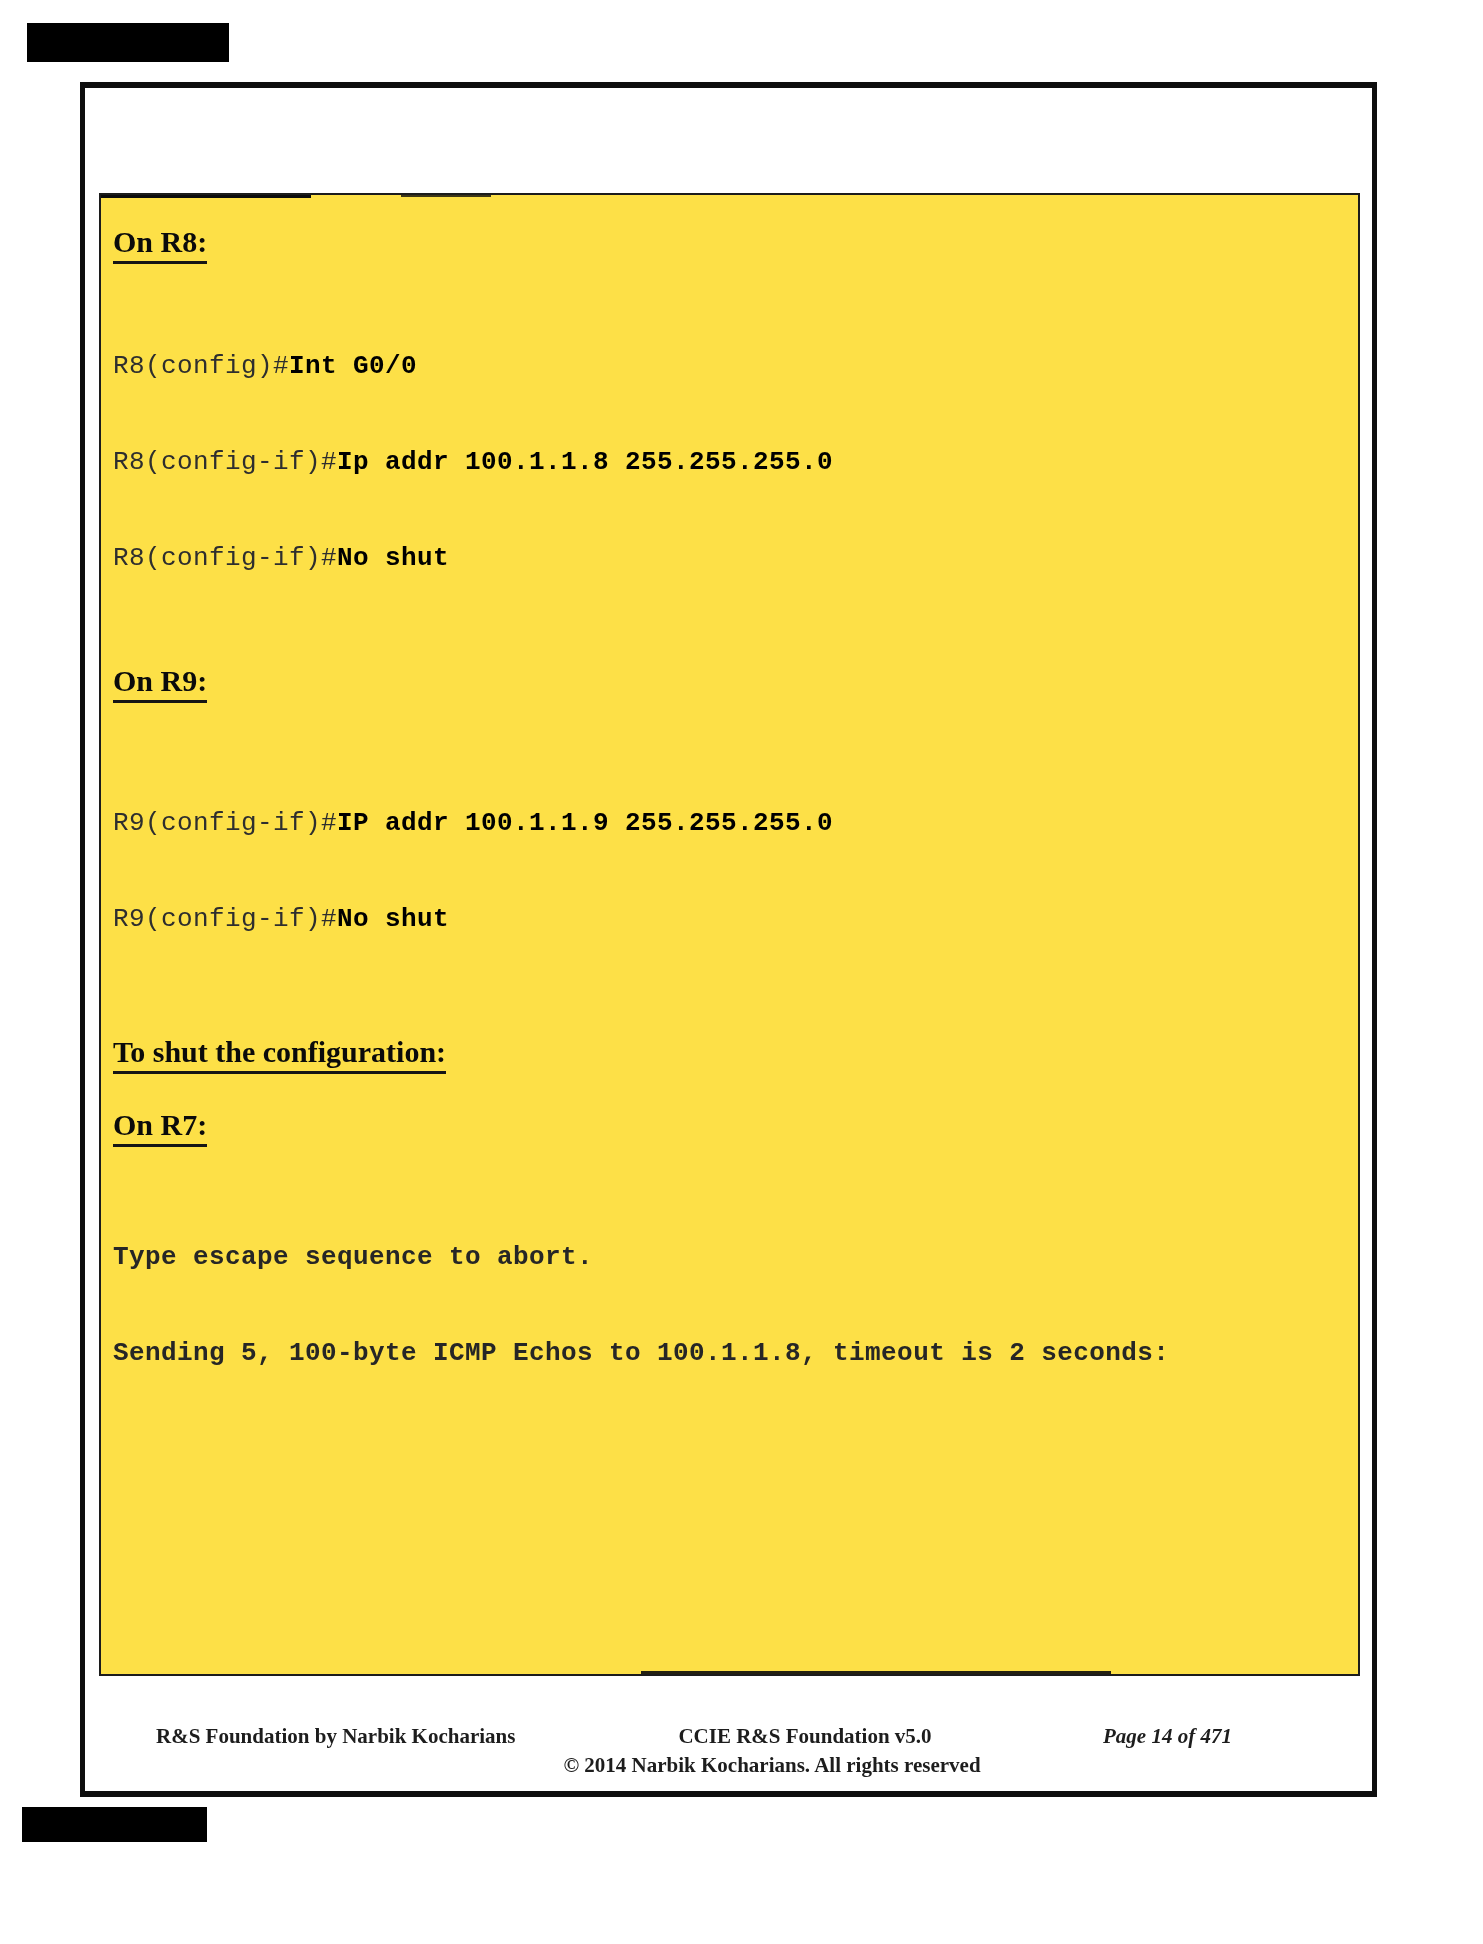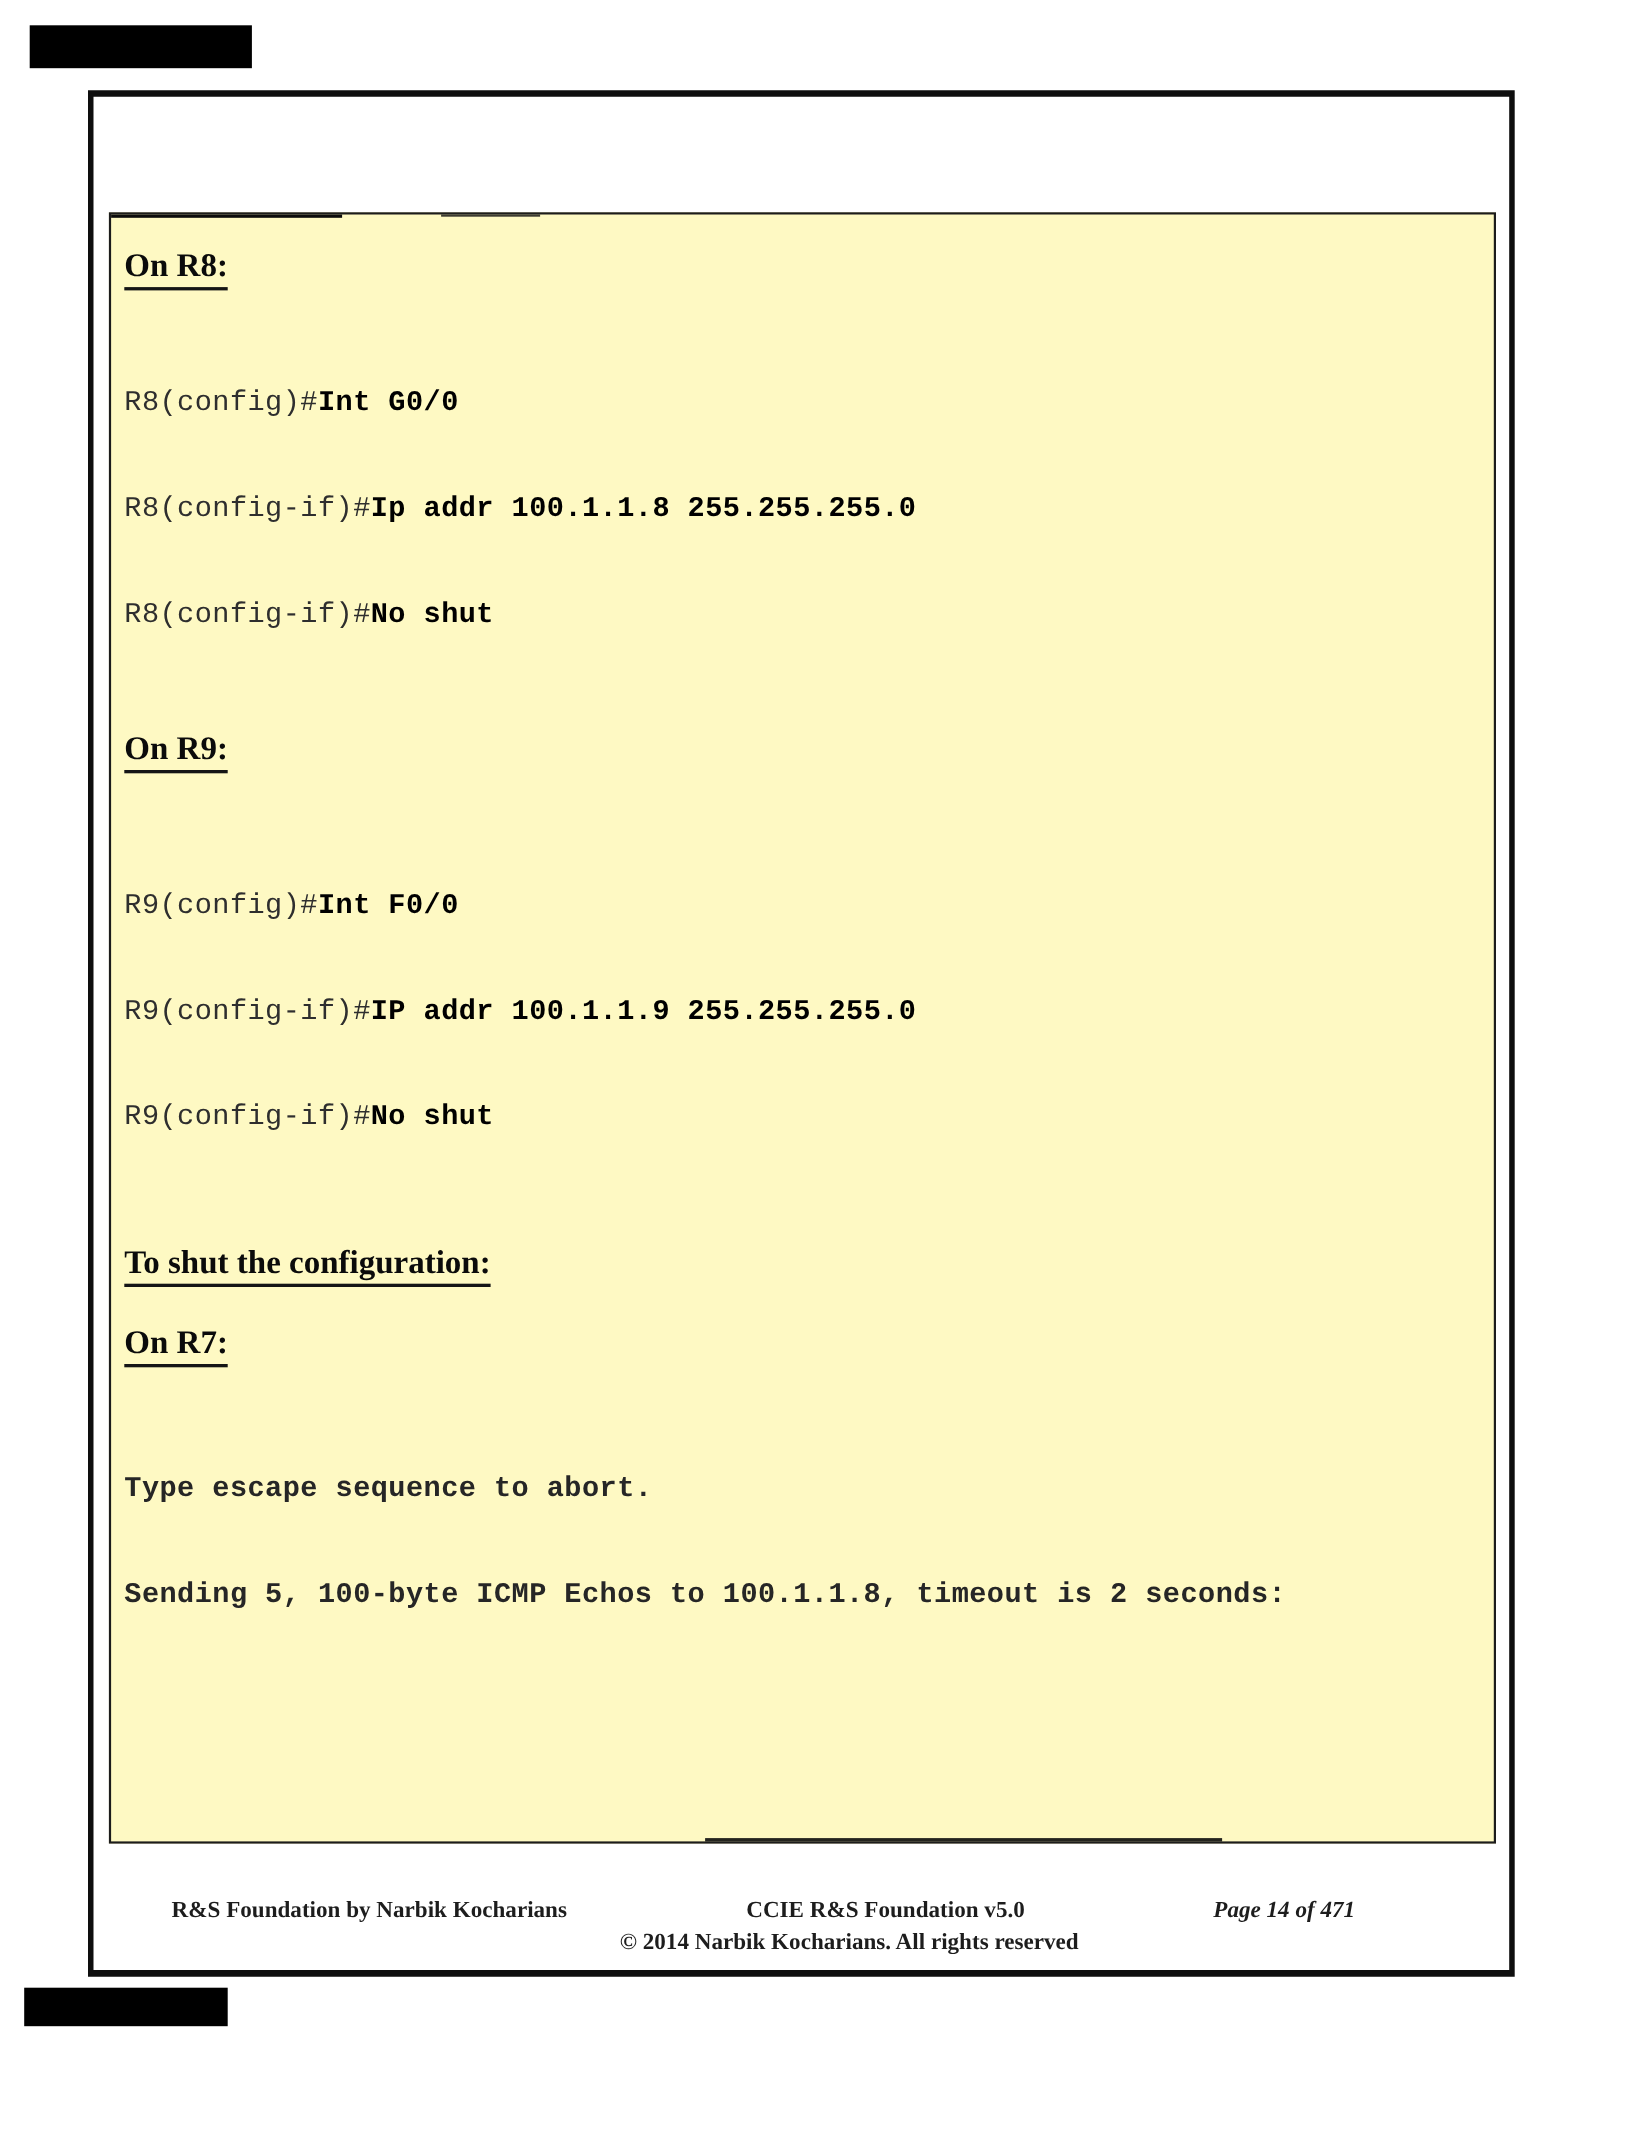--- a/index.html
+++ b/index.html
@@ -14,21 +14,21 @@
 
   
   #outer-box {
     position:absolute; left:80px; top:82px; width:1297px; height:1715px;
     border:5px solid #0e0e0e; border-top-width:6px; border-bottom-width:6px;
     box-sizing:border-box; background:#ffffff;
   }
   
   #inner-box {
     position:absolute; left:99px; top:193px; width:1261px; height:1483px;
-    border:2px solid #1c1c1c; box-sizing:border-box; background:#fef9c3;
+    border:2px solid #1c1c1c; box-sizing:border-box; background:#fde047;
     padding:30px 10px 0 12px; overflow:hidden;
   }
   
   .smudge { position:absolute; background:#0c0c0c; }
   #smudge-inner-top { left:-2px; top:-2px; width:212px; height:5px; }
   #smudge-inner-top2 { left:300px; top:-2px; width:90px; height:4px; opacity:.8; }
   #smudge-inner-bottom { left:540px; bottom:-3px; width:470px; height:6px; opacity:.9; }
 
   .heading { margin:0; }
   .heading span {
@@ -81,21 +81,20 @@
       <div class="con-line"><span class="prompt">R8(config)#</span><span class="cmd">Int G0/0</span></div>
       <div class="con-line"><span class="prompt">R8(config-if)#</span><span class="cmd">Ip addr 100.1.1.8 255.255.255.0</span></div>
       <div class="con-line"><span class="prompt">R8(config-if)#</span><span class="cmd">No shut</span></div>
     </div>
 
     <div class="heading mt26">
       <span>On R9:</span>
     </div>
 
     <div class="console mt40">
-      <div class="con-line"><span class="prompt">R9(config)#</span><span class="cmd">Int F0/0</span></div>
       <div class="con-line"><span class="prompt">R9(config-if)#</span><span class="cmd">IP addr 100.1.1.9 255.255.255.0</span></div>
       <div class="con-line"><span class="prompt">R9(config-if)#</span><span class="cmd">No shut</span></div>
     </div>
 
     <div class="heading mt36">
       <span>To shut the configuration:</span>
     </div>
 
     <div class="heading mt34">
       <span>On R7:</span>

